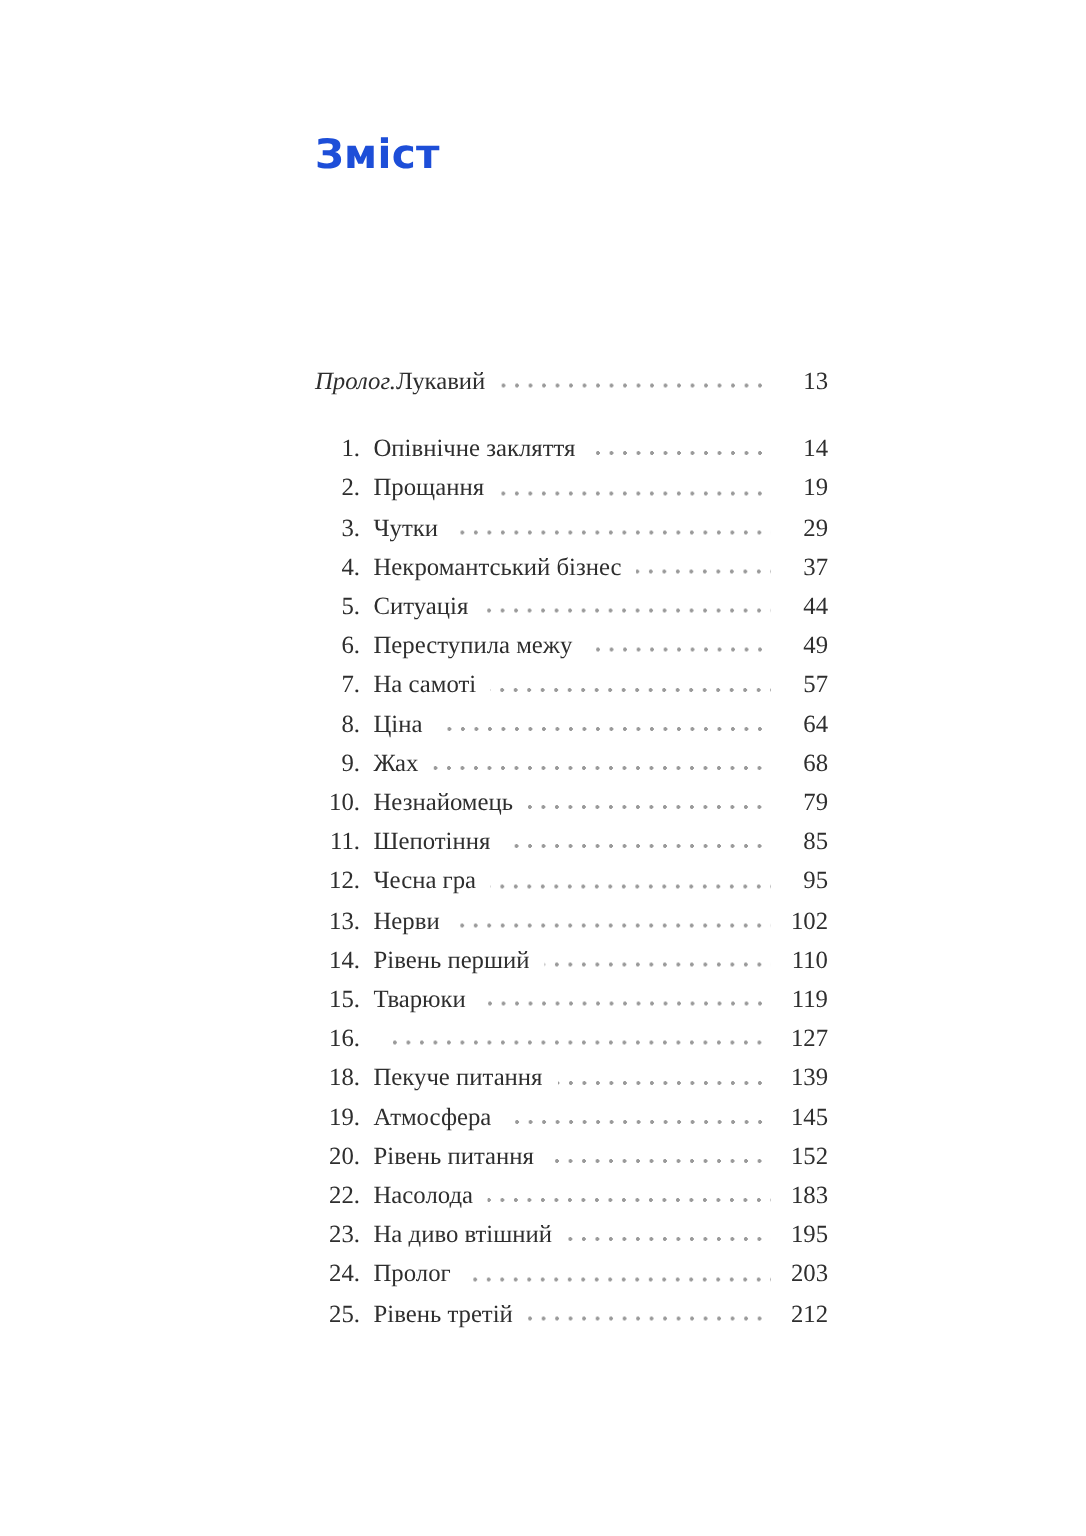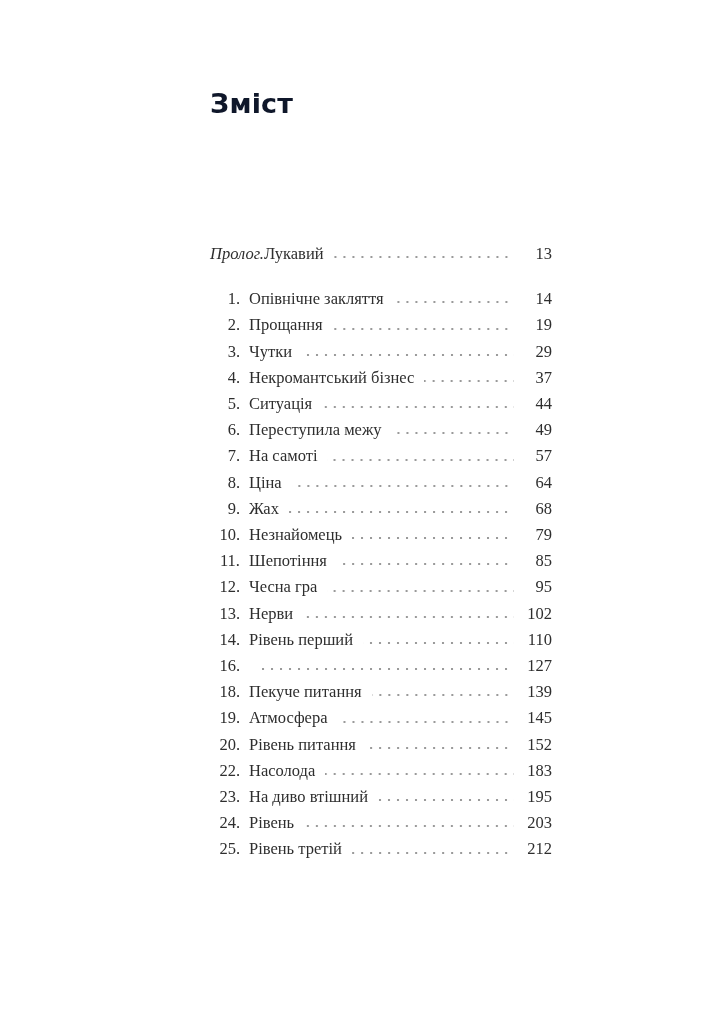--- a/index.html
+++ b/index.html
@@ -19,21 +19,21 @@
   .content {
     position: absolute;
     left: 210px;
     top: 88px;
     width: 342px;
   }
   .toc-title {
     font-family: "DejaVu Sans", "Liberation Sans", sans-serif;
     font-size: 27px;
     font-weight: 700;
-    color: #0f172a;
+    color: #1d4ed8;
     margin: 0 0 122px 0;
     letter-spacing: 0.2px;
   }
   .rows { width: 100%; }
   .row {
     display: flex;
     align-items: center;
     line-height: 26.2px;
     font-size: 16.5px;
     white-space: nowrap;
@@ -183,20 +183,27 @@
   </div>
 
   <div class="row">
     <span class="num">14.</span>
 
     <span class="chapter">Рівень перший</span>
     <span class="leader"></span>
     <span class="pagenum">110</span>
   </div>
 
+  <div class="row">
+    <span class="num">15.</span>
+
+    <span class="chapter">Тварюки</span>
+    <span class="leader"></span>
+    <span class="pagenum">119</span>
+  </div>
 
   <div class="row">
     <span class="num">16.</span>
 
     <span class="leader"></span>
     <span class="pagenum">127</span>
   </div>
 
 
   <div class="row">
@@ -236,21 +243,21 @@
     <span class="num">23.</span>
 
     <span class="chapter">На диво втішний</span>
     <span class="leader"></span>
     <span class="pagenum">195</span>
   </div>
 
   <div class="row">
     <span class="num">24.</span>
 
-    <span class="chapter">Рівень</span>
+    <span class="chapter">Пролог</span>
     <span class="leader"></span>
     <span class="pagenum">203</span>
   </div>
 
   <div class="row">
     <span class="num">25.</span>
 
     <span class="chapter">Рівень третій</span>
     <span class="leader"></span>
     <span class="pagenum">212</span>

